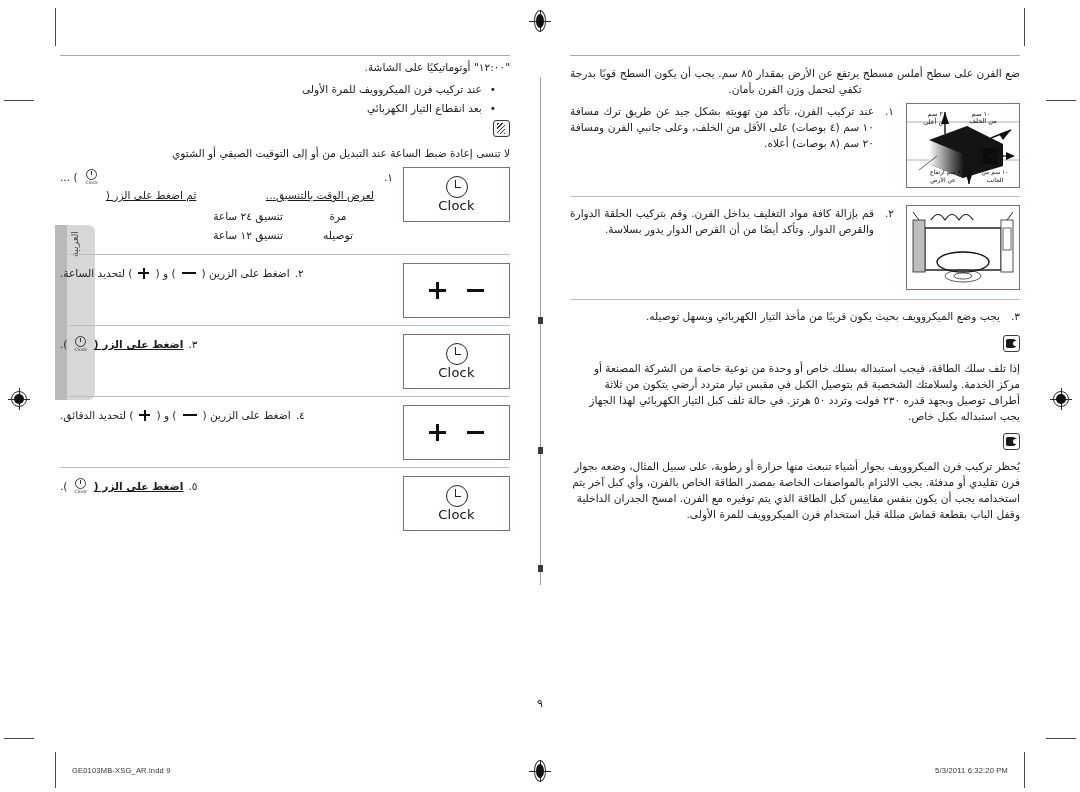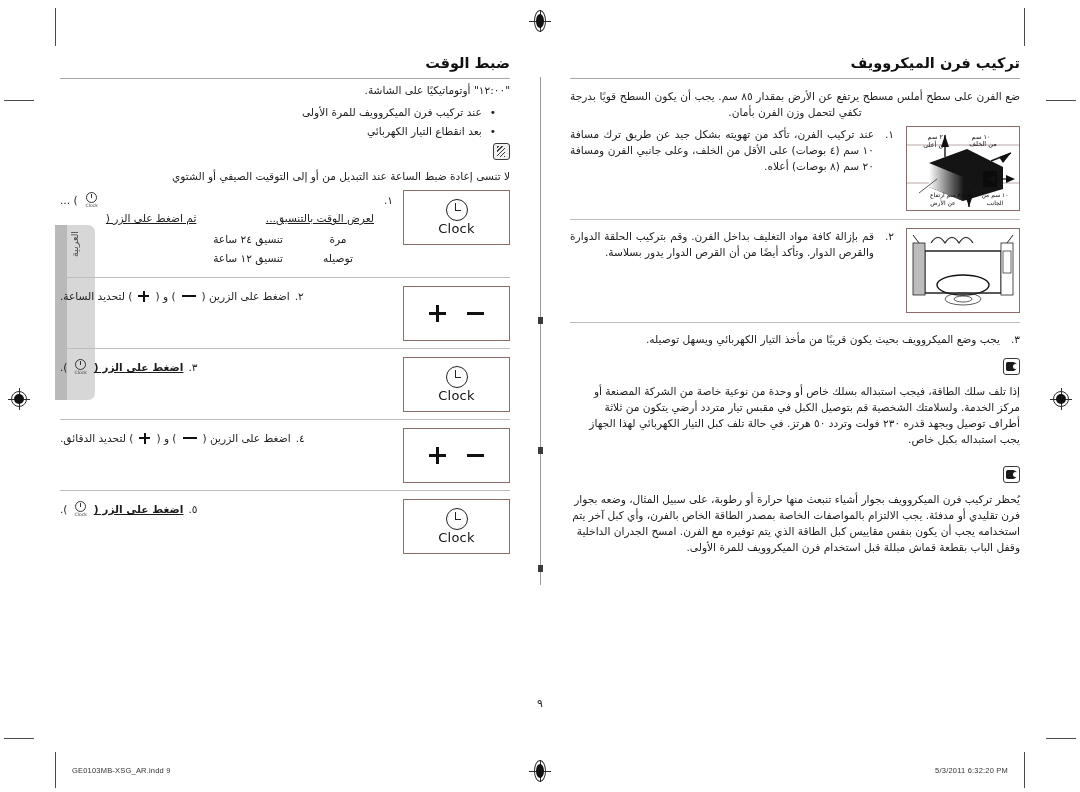--- a/index.html
+++ b/index.html
@@ -468,21 +468,20 @@
 <div class="page">
 
   <div class="lang-tab">
     <div class="band"></div>
     <div class="tab-text">العربية</div>
   </div>
 
   <div class="columns">
 
     <div class="col col-right">
-      <h1 class="sec-title">تركيب فرن الميكروويف</h1>
       <div class="rule"></div>
 
       <p class="body center-last">ضع الفرن على سطح أملس مسطح يرتفع عن الأرض بمقدار ٨٥ سم. يجب أن يكون السطح قويًا بدرجة تكفي لتحمل وزن الفرن بأمان.</p>
 
       <div class="figrow" style="margin-top:4px;">
         <div class="figbox">
           <svg width="112" height="83" viewBox="0 0 112 83">
             <line x1="0" y1="18" x2="112" y2="18" stroke="#8e6b6b" stroke-width="0.6"></line>
             <line x1="0" y1="56" x2="112" y2="56" stroke="#8e6b6b" stroke-width="0.6"></line>
 
@@ -570,40 +569,39 @@
         <span class="note-ico hand"></span>
         <span class="txt" style="flex:1 1 auto;">
           <span class="ln">إذا تلف سلك الطاقة، فيجب استبداله بسلك خاص أو وحدة من نوعية خاصة من الشركة المصنعة</span>
           <span class="ln">أو مركز الخدمة.</span>
           <span class="ln">ولسلامتك الشخصية قم بتوصيل الكبل في مقبس تيار متردد أرضي يتكون من ثلاثة أطراف</span>
           <span class="ln">توصيل وبجهد قدره ٢٣٠ فولت وتردد ٥٠ هرتز. في حالة تلف كبل التيار الكهربائي لهذا الجهاز يجب</span>
           <span class="ln">استبداله بكبل خاص.</span>
         </span>
       </div>
 
-      <div class="noterow" style="margin-top:18px;">
+      <div class="noterow" style="margin-top:8px;">
         <span class="note-ico hand"></span>
         <span class="txt" style="flex:1 1 auto;">
           <span class="ln">يُحظر تركيب فرن الميكروويف بجوار أشياء تنبعث منها حرارة أو رطوبة، على سبيل المثال، وضعه</span>
           <span class="ln">بجوار فرن تقليدي أو مدفئة. يجب الالتزام بالمواصفات الخاصة بمصدر الطاقة الخاص بالفرن، وأي كبل</span>
           <span class="ln">آخر يتم استخدامه يجب أن يكون بنفس مقاييس كبل الطاقة الذي يتم توفيره مع الفرن. امسح</span>
           <span class="ln">الجدران الداخلية وقفل الباب بقطعة قماش مبللة قبل استخدام فرن الميكروويف للمرة الأولى.</span>
         </span>
       </div>
     </div>
 
     <div class="col-gutter">
       <div class="vrule"></div>
       <div class="tick" style="top:262px;"></div>
       <div class="tick" style="top:392px;"></div>
       <div class="tick" style="top:510px;"></div>
     </div>
 
     <div class="col col-left">
-      <h1 class="sec-title">ضبط الوقت</h1>
       <div class="rule"></div>
 
       <p class="body" style="margin-top:-6px;">"١٢:٠٠" أوتوماتيكيًا على الشاشة.</p>
 
       <div class="bullet">
         <span class="dot">•</span>
         <span>عند تركيب فرن الميكروويف للمرة الأولى</span>
       </div>
       <div class="bullet">
         <span class="dot">•</span>

